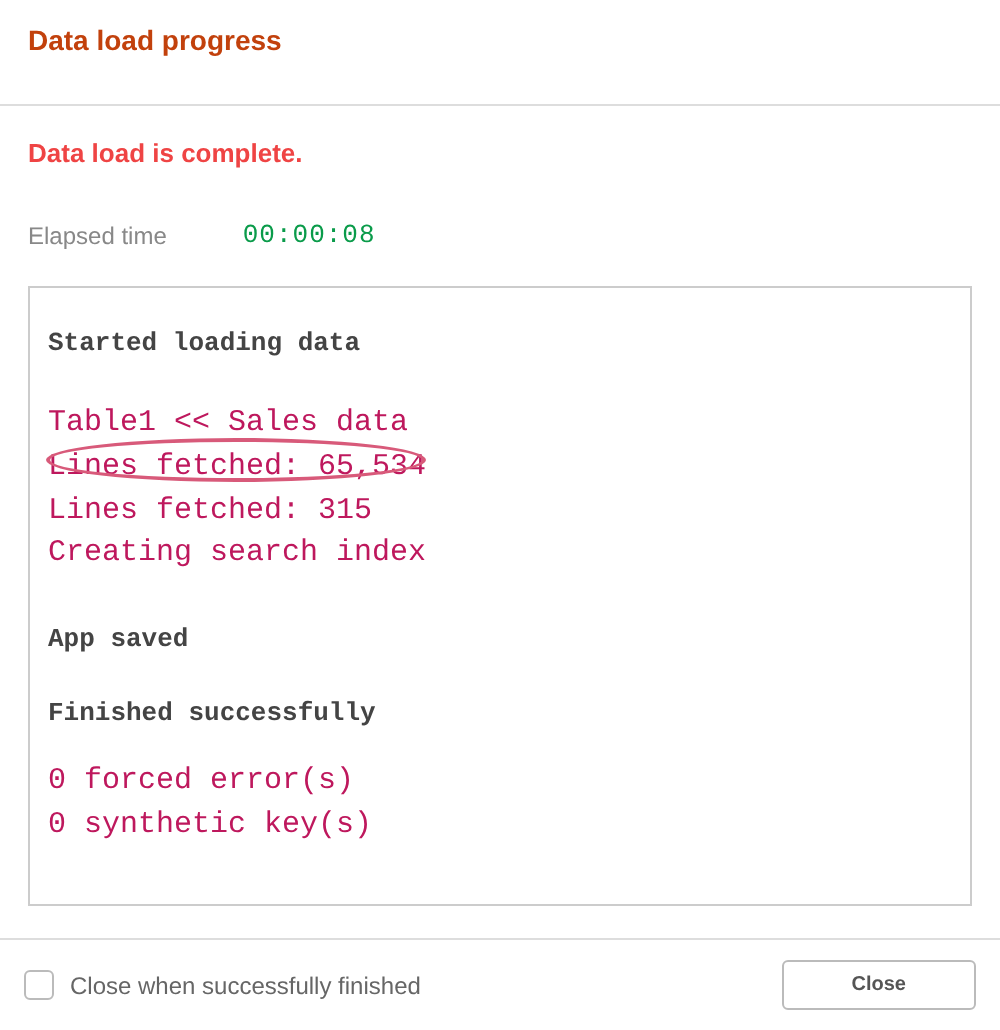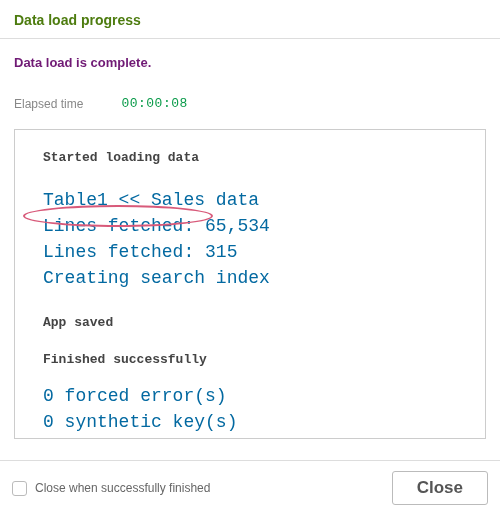--- a/index.html
+++ b/index.html
@@ -6,67 +6,67 @@
   body {
     font-family: -apple-system, BlinkMacSystemFont, "Segoe UI", Arial, sans-serif;
     font-size: 13px;
     color: #333;
     background: #fff;
     width: 500px;
     height: 515px;
     overflow: hidden;
   }
   .dialog-header {
-    padding: 12px 14px 10px;
+    padding: 12px 14px 24px;
     border-bottom: 1px solid #ddd;
     font-weight: 700;
     font-size: 14px;
-    color: #4d7c0f;
+    color: #c2410c;
   }
   .status-line {
     padding: 16px 14px 8px;
     font-weight: 700;
     font-size: 13px;
-    color: #701a75;
+    color: #ef4444;
   }
   .elapsed-row {
     padding: 18px 14px 14px;
     font-size: 12px;
     color: #888;
     display: flex;
     align-items: center;
     gap: 38px;
   }
   .elapsed-label { color: #888; }
   .elapsed-time {
     font-family: "Courier New", monospace;
     font-size: 13px;
     color: #0a9b4a;
     letter-spacing: 0.5px;
   }
   .log-box {
     margin: 4px 14px 10px;
     border: 1px solid #ccc;
-    padding: 20px 28px 14px;
+    padding: 20px 9px 14px;
     height: 310px;
     overflow: hidden;
     position: relative;
   }
   .log-section-title {
     font-family: "Courier New", monospace;
     font-weight: 700;
     font-size: 13px;
     color: #444;
     margin-bottom: 22px;
   }
   .log-section-title.small-gap { margin-bottom: 16px; }
   .log-line {
     font-family: "Courier New", monospace;
-    font-size: 18px;
-    color: #0369a1;
+    font-size: 15px;
+    color: #be185d;
     line-height: 1.45;
     white-space: nowrap;
   }
   .spacer { height: 24px; }
   .footer {
     position: absolute;
     bottom: 0;
     left: 0;
     right: 0;
     border-top: 1px solid #ddd;
@@ -88,22 +88,22 @@
     border: 1px solid #bbb;
     border-radius: 3px;
     appearance: none;
     background: #fff;
     cursor: pointer;
   }
   .close-btn {
     border: 1px solid #bbb;
     background: #fff;
     border-radius: 3px;
-    padding: 6px 24px;
-    font-size: 17px;
+    padding: 6px 34px;
+    font-size: 10px;
     font-weight: 600;
     color: #555;
     cursor: pointer;
   }
   .highlight-oval {
     position: absolute;
     border: 2px solid #d85a7a;
     border-radius: 50%/50%;
     width: 190px;
     height: 22px;

